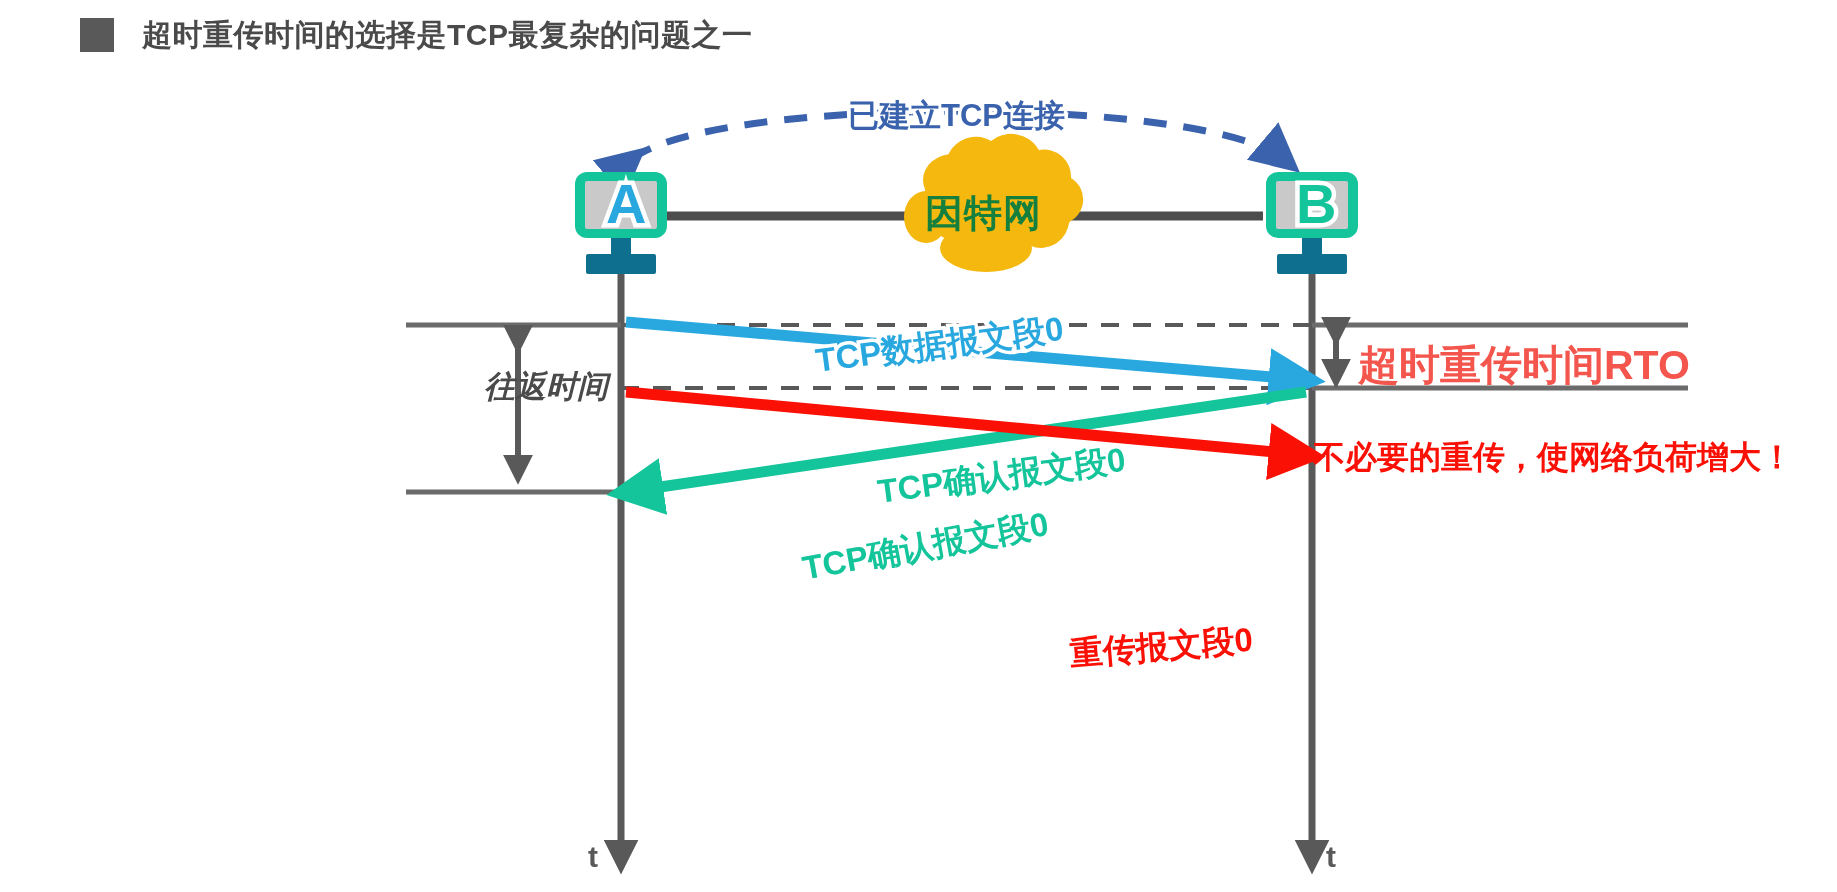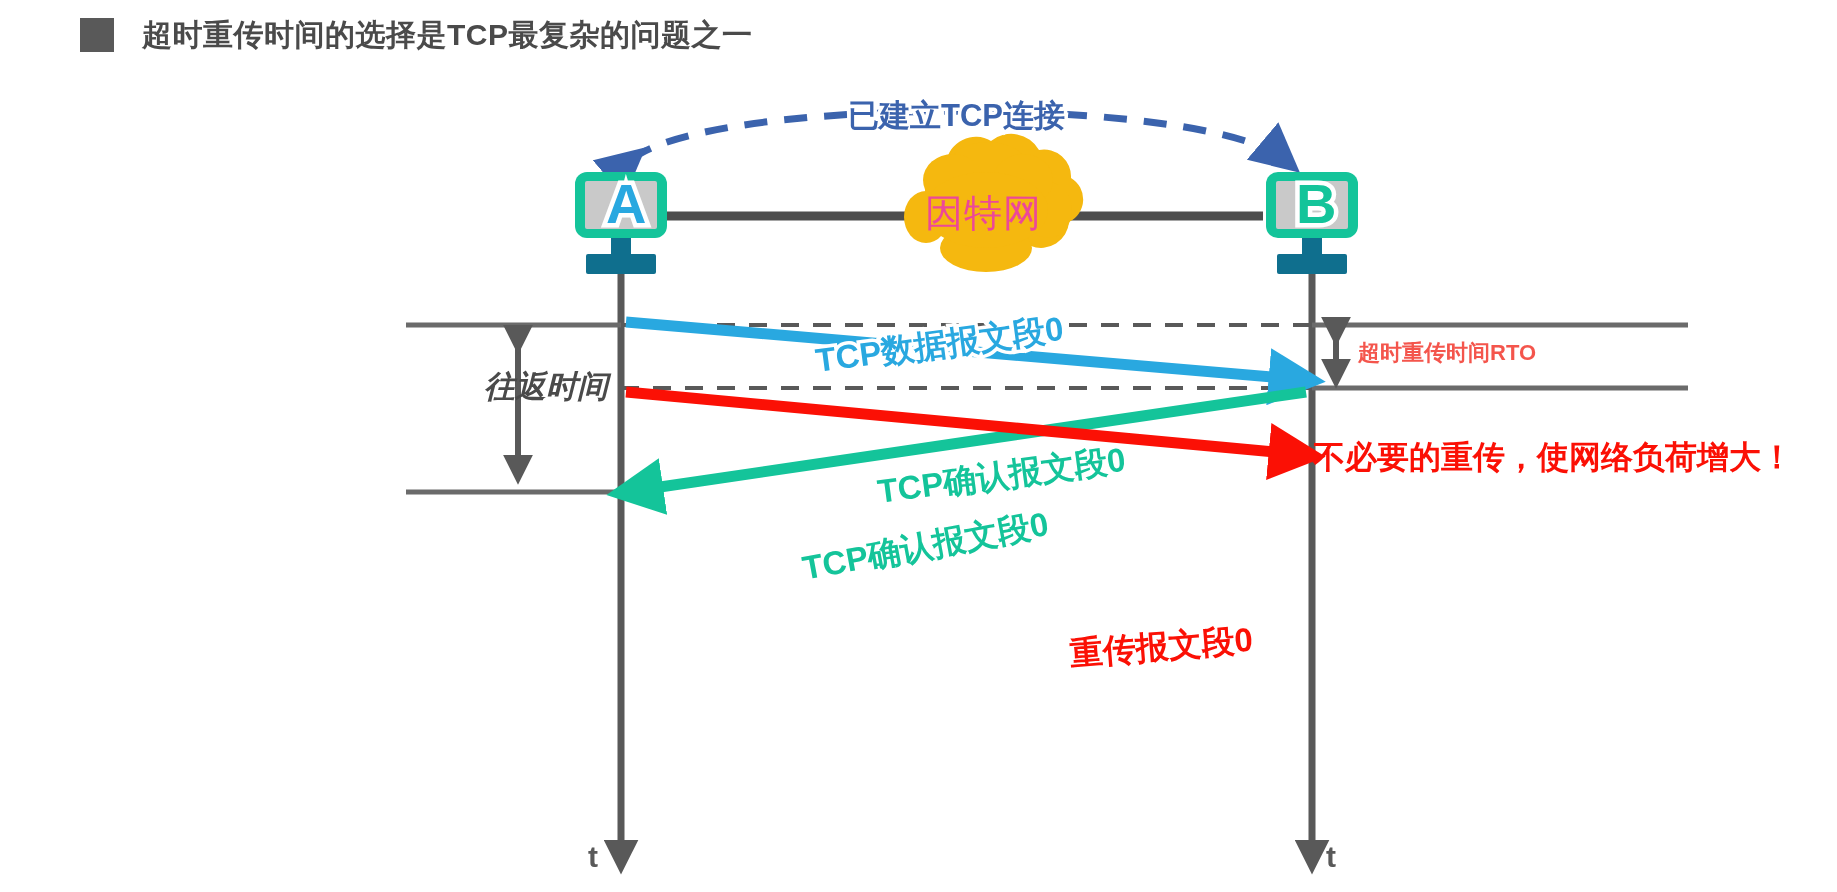--- a/index.html
+++ b/index.html
@@ -84,36 +84,36 @@
   }
 
   .lbl-rtt {
     font-size: 31px;
     color: #4a4a4a;
     text-align: right;
     line-height: 1.22;
     font-style: italic;
   }
   .lbl-rto {
-    font-size: 22px;
+    font-size: 41px;
     color: #f4554c;
   }
   .lbl-warn {
     font-size: 32px;
     color: #fb1005;
   }
   .lbl-t {
     font-size: 30px;
     color: #595959;
     font-weight: bold;
   }
   .lbl-cloud {
     font-size: 38px;
-    color: #ec4899;
-    font-weight: normal;
+    color: #15803d;
+    font-weight: bold;
     letter-spacing: 1px;
   }
   .lbl-data {
     font-size: 33px;
     color: #29a8e0;
   }
   .lbl-ack {
     font-size: 33px;
     color: #14c49a;
   }

